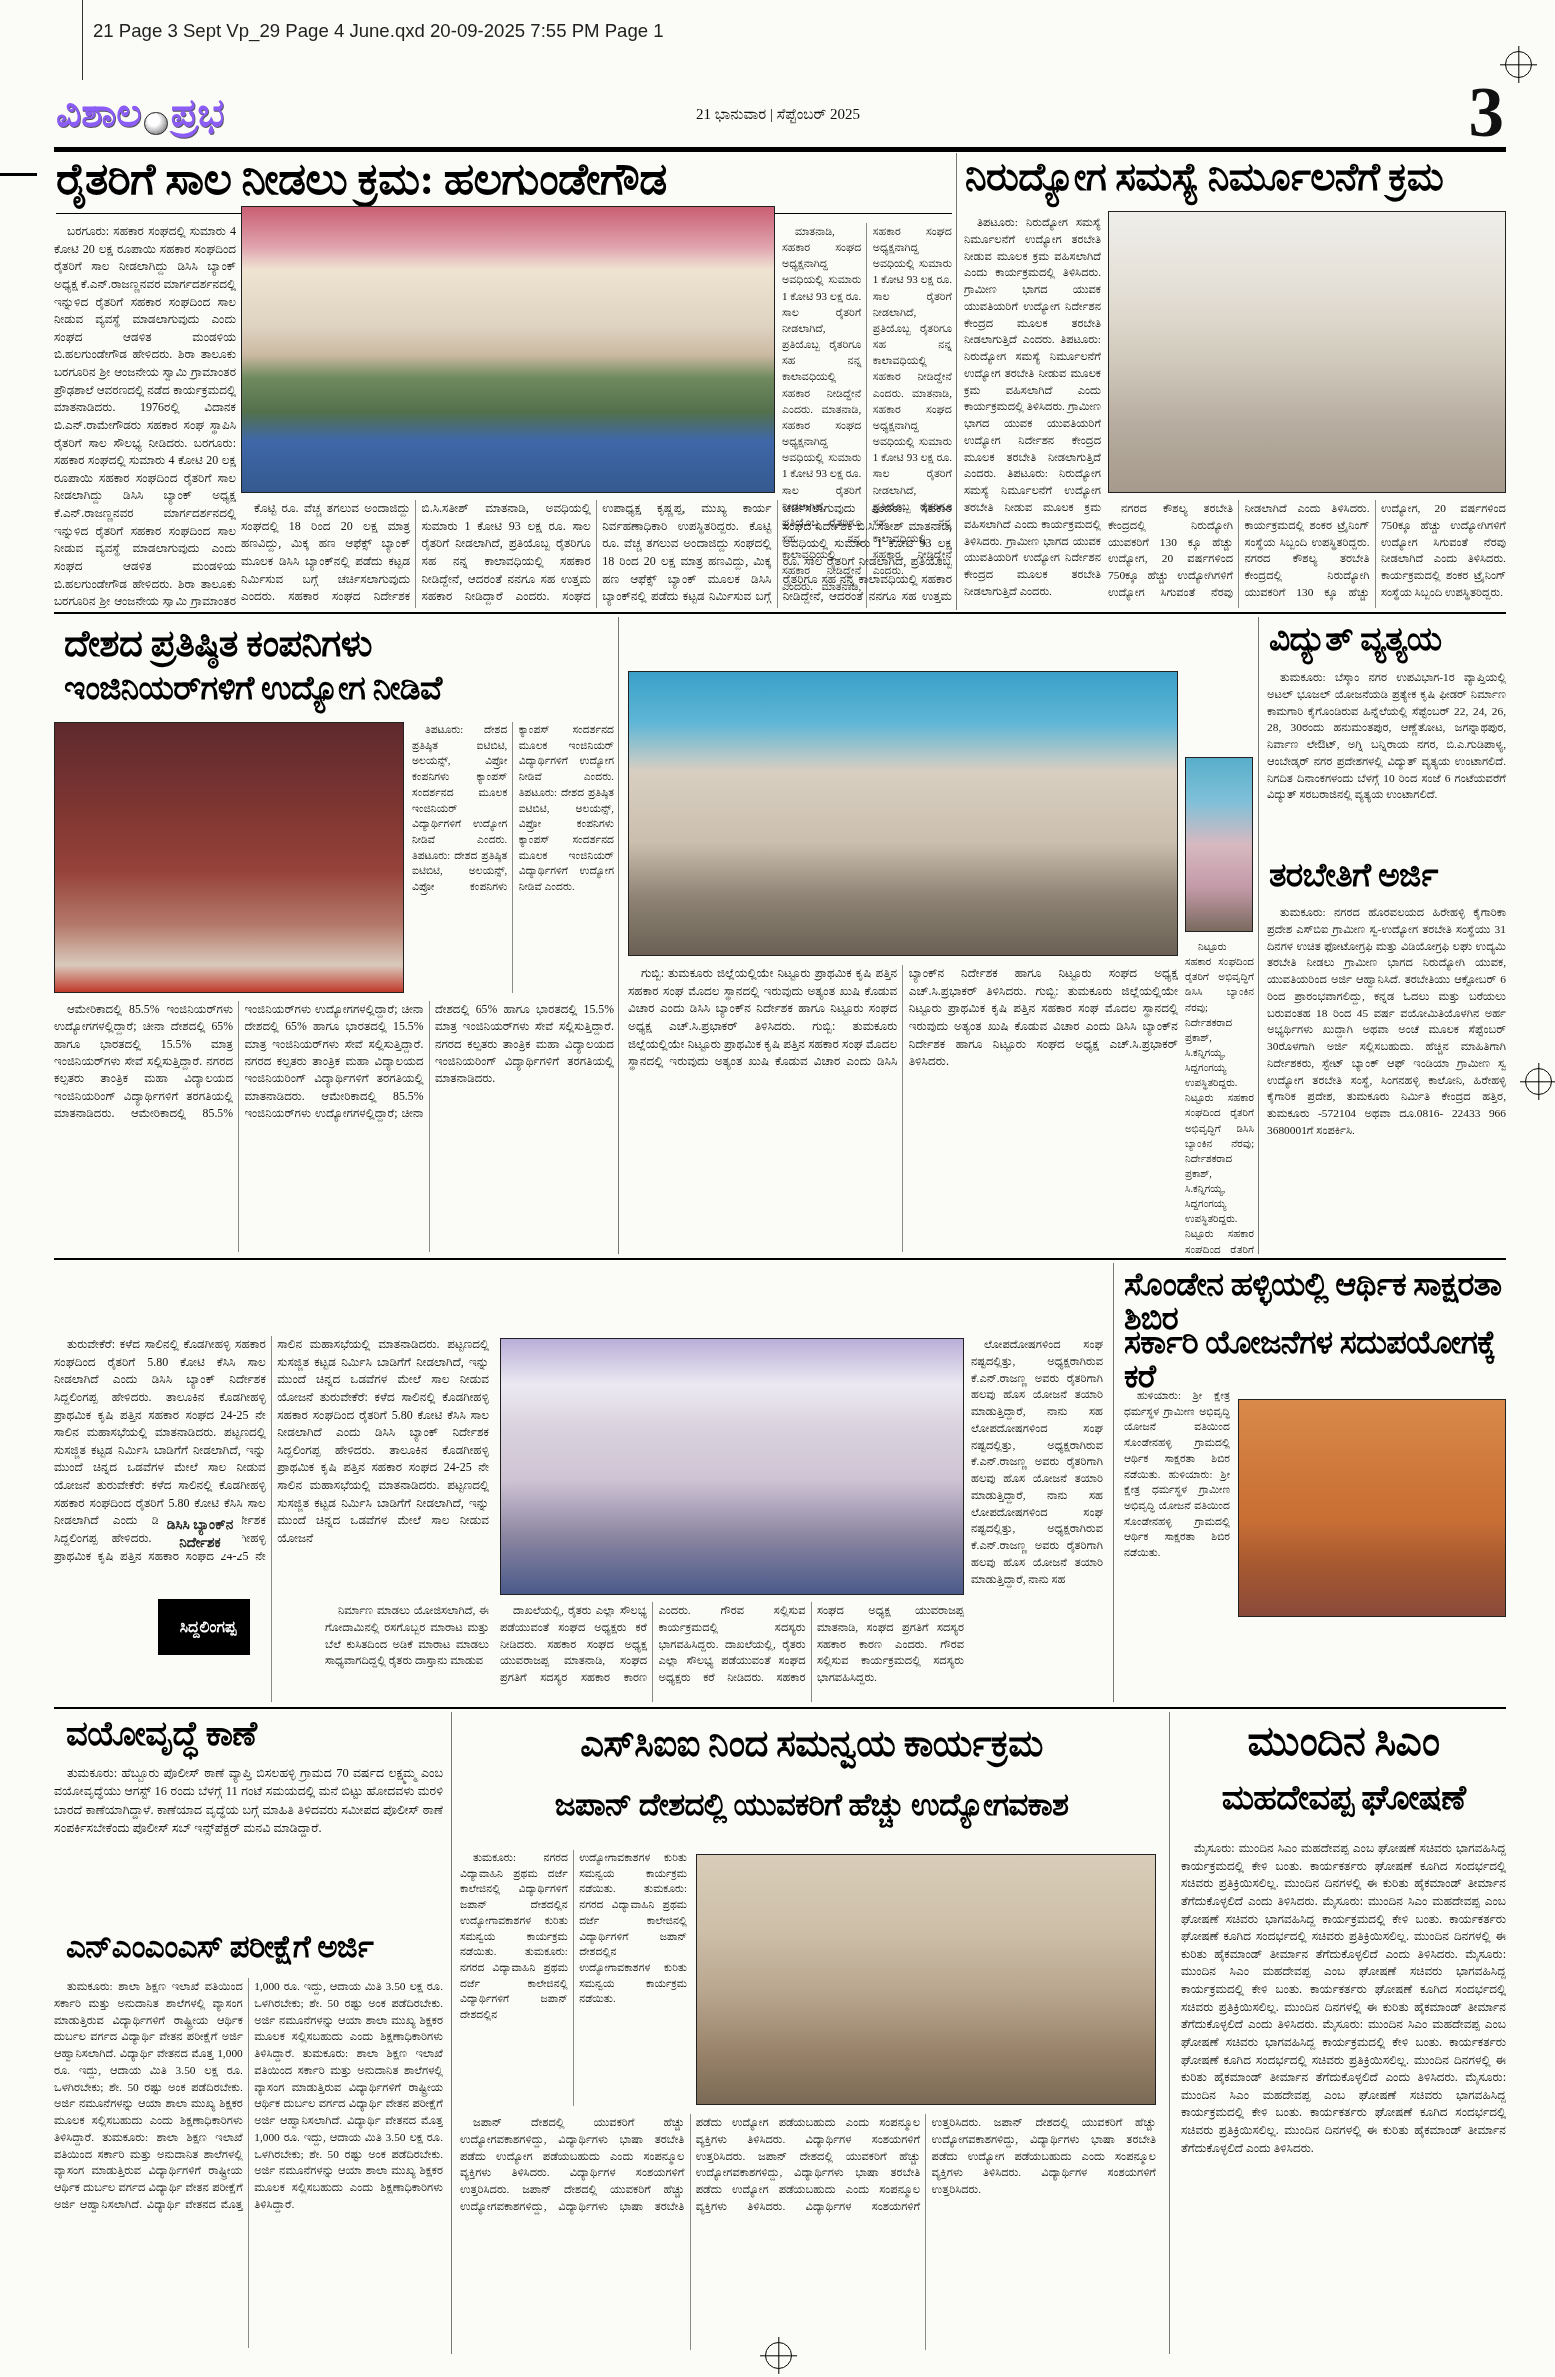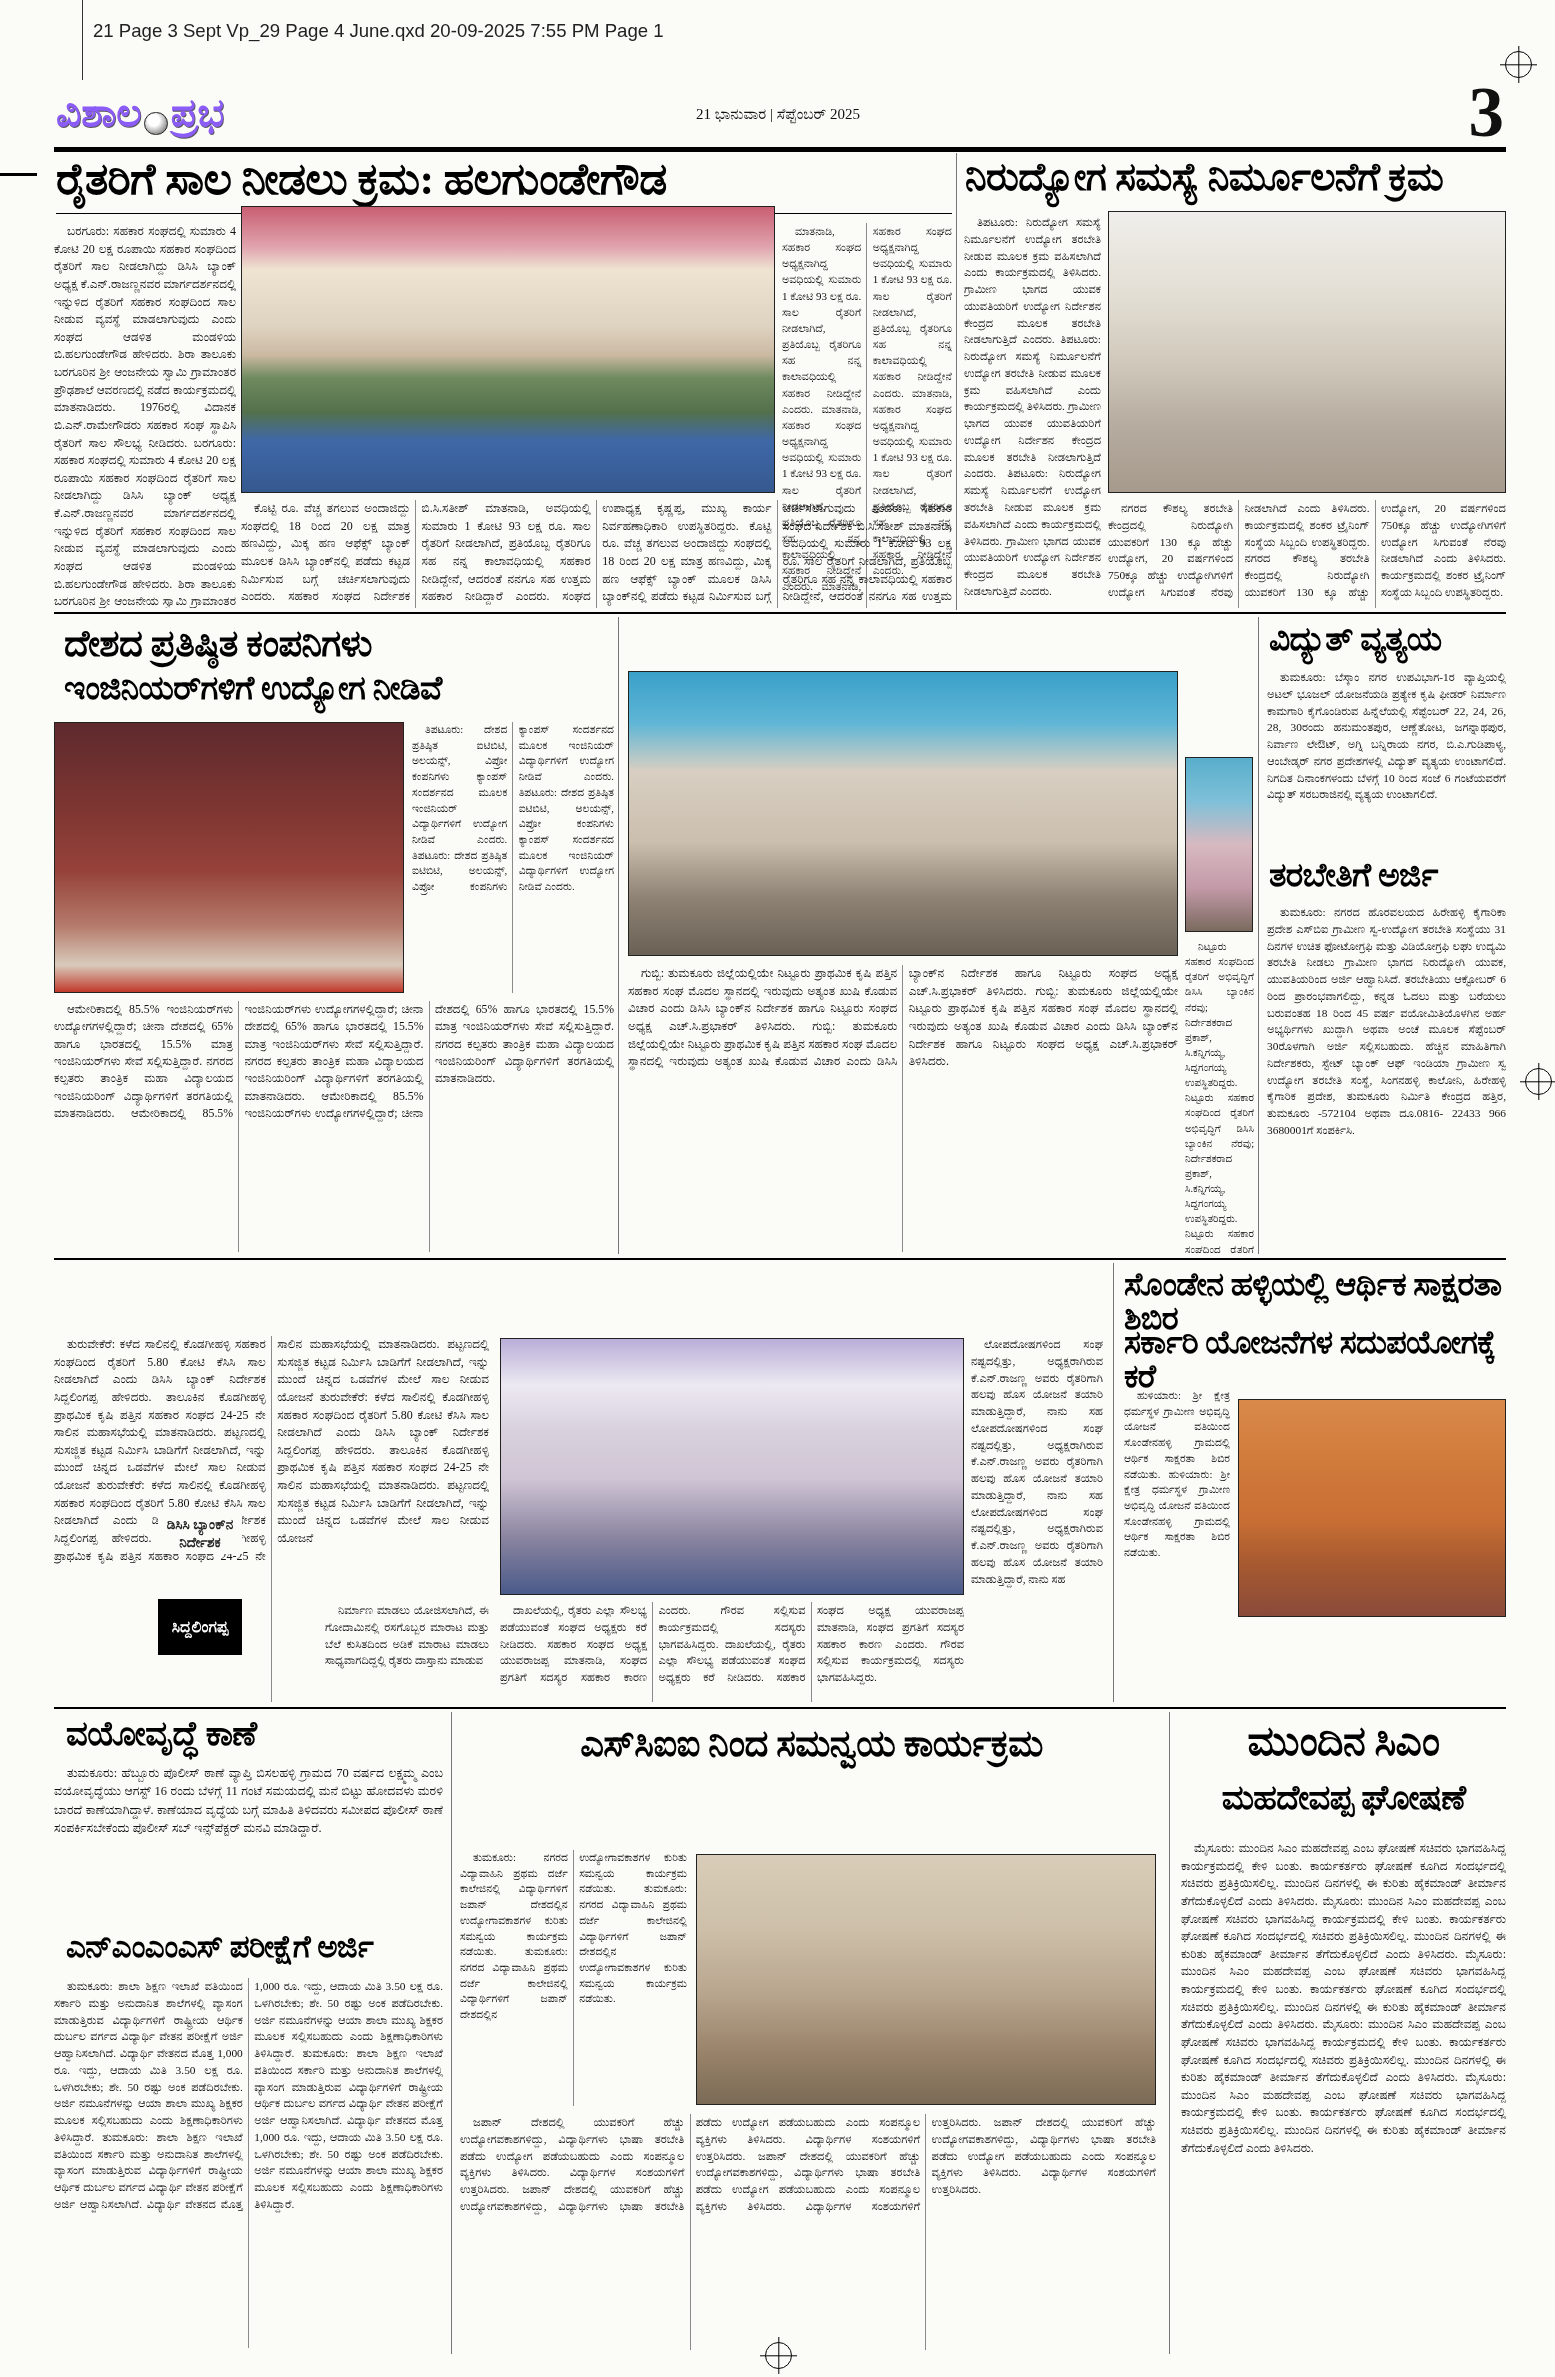--- a/index.html
+++ b/index.html
@@ -20,21 +20,21 @@
   .cols4{column-count:4;column-gap:11.4px;column-rule:0.7px solid #8a8a8a;}
   .photo{border:0.7px solid #222;box-sizing:border-box;}
   .regmark{width:27px;height:27px;border:1.4px solid #000;border-radius:50%;box-sizing:border-box;}
   .regmark:before{content:"";position:absolute;left:50%;top:-5.7px;bottom:-5.7px;width:1.4px;background:#000;transform:translateX(-50%);}
   .regmark:after{content:"";position:absolute;top:50%;left:-5.7px;right:-5.7px;height:1.4px;background:#000;transform:translateY(-50%);}
   .mast-logo{font-size:39px;font-weight:700;letter-spacing:0;color:#8b5cf6;
              text-shadow:0.7px 0.7px 0 #555;}
   .emblem{display:inline-block;width:21.4px;height:21.4px;border-radius:50%;
           background:radial-gradient(circle at 40% 35%,#fff 0 30%,#9a9a9a 70%,#555 100%);
           vertical-align:middle;margin:0 2.9px;border:1.4px solid #222;}
-  .pullbox{background:#000;color:#fff;font-weight:700;display:flex;align-items:center;justify-content:center;text-align:center;}
+  .pullbox{background:#000;color:#fff;font-weight:700;display:flex;align-items:center;justify-content:center;text-align:center;padding-left:8px;}
   .pulllabel{font-weight:700;font-size:13.6px;line-height:1.3;text-align:center;color:#222;}
 </style>
 </head>
 <body>
 
 <div id="page">
 
   <div class="abs vline" style="left:82px;top:0;height:80px"></div>
   <div class="abs slug" style="left:93px;top:20px">21 Page 3 Sept Vp_29 Page 4 June.qxd  20-09-2025  7:55 PM  Page 1</div>
   <div class="abs regmark" style="left:1505px;top:51px"></div>
@@ -113,20 +113,21 @@
   <div class="abs hrule" style="left:54px;top:1707px;width:1452px;height:2.1px"></div>
 
   <div class="abs headline" style="left:66px;top:1716px;width:378px;font-size:34px">ವಯೋವೃದ್ಧೆ ಕಾಣೆ</div>
   <div class="abs body" style="left:54px;top:1764px;width:389px;height:163px;font-size:12.5px">ತುಮಕೂರು: ಹೆಬ್ಬೂರು ಪೊಲೀಸ್ ಠಾಣೆ ವ್ಯಾಪ್ತಿ ಬಿಸಲಹಳ್ಳಿ ಗ್ರಾಮದ 70 ವರ್ಷದ ಲಕ್ಷ್ಮಮ್ಮ ಎಂಬ ವಯೋವೃದ್ಧೆಯು ಆಗಸ್ಟ್ 16 ರಂದು ಬೆಳಗ್ಗೆ 11 ಗಂಟೆ ಸಮಯದಲ್ಲಿ ಮನೆ ಬಿಟ್ಟು ಹೋದವಳು ಮರಳಿ ಬಾರದೆ ಕಾಣೆಯಾಗಿದ್ದಾಳೆ. ಕಾಣೆಯಾದ ವೃದ್ಧೆಯ ಬಗ್ಗೆ ಮಾಹಿತಿ ತಿಳಿದವರು ಸಮೀಪದ ಪೊಲೀಸ್ ಠಾಣೆ ಸಂಪರ್ಕಿಸಬೇಕೆಂದು ಪೊಲೀಸ್ ಸಬ್ ಇನ್ಸ್‌ಪೆಕ್ಟರ್ ಮನವಿ ಮಾಡಿದ್ದಾರೆ.</div>
   <div class="abs headline" style="left:66px;top:1931px;width:378px;font-size:31px">ಎನ್‌ಎಂಎಂಎಸ್ ಪರೀಕ್ಷೆಗೆ ಅರ್ಜಿ</div>
   <div class="abs body cols2" style="left:54px;top:1978px;width:389px;height:370px;font-size:11.4px">ತುಮಕೂರು: ಶಾಲಾ ಶಿಕ್ಷಣ ಇಲಾಖೆ ವತಿಯಿಂದ ಸರ್ಕಾರಿ ಮತ್ತು ಅನುದಾನಿತ ಶಾಲೆಗಳಲ್ಲಿ ವ್ಯಾಸಂಗ ಮಾಡುತ್ತಿರುವ ವಿದ್ಯಾರ್ಥಿಗಳಿಗೆ ರಾಷ್ಟ್ರೀಯ ಆರ್ಥಿಕ ದುರ್ಬಲ ವರ್ಗದ ವಿದ್ಯಾರ್ಥಿ ವೇತನ ಪರೀಕ್ಷೆಗೆ ಅರ್ಜಿ ಆಹ್ವಾನಿಸಲಾಗಿದೆ. ವಿದ್ಯಾರ್ಥಿ ವೇತನದ ಮೊತ್ತ 1,000 ರೂ. ಇದ್ದು, ಆದಾಯ ಮಿತಿ 3.50 ಲಕ್ಷ ರೂ. ಒಳಗಿರಬೇಕು; ಶೇ. 50 ರಷ್ಟು ಅಂಕ ಪಡೆದಿರಬೇಕು. ಅರ್ಜಿ ನಮೂನೆಗಳನ್ನು ಆಯಾ ಶಾಲಾ ಮುಖ್ಯ ಶಿಕ್ಷಕರ ಮೂಲಕ ಸಲ್ಲಿಸಬಹುದು ಎಂದು ಶಿಕ್ಷಣಾಧಿಕಾರಿಗಳು ತಿಳಿಸಿದ್ದಾರೆ. ತುಮಕೂರು: ಶಾಲಾ ಶಿಕ್ಷಣ ಇಲಾಖೆ ವತಿಯಿಂದ ಸರ್ಕಾರಿ ಮತ್ತು ಅನುದಾನಿತ ಶಾಲೆಗಳಲ್ಲಿ ವ್ಯಾಸಂಗ ಮಾಡುತ್ತಿರುವ ವಿದ್ಯಾರ್ಥಿಗಳಿಗೆ ರಾಷ್ಟ್ರೀಯ ಆರ್ಥಿಕ ದುರ್ಬಲ ವರ್ಗದ ವಿದ್ಯಾರ್ಥಿ ವೇತನ ಪರೀಕ್ಷೆಗೆ ಅರ್ಜಿ ಆಹ್ವಾನಿಸಲಾಗಿದೆ. ವಿದ್ಯಾರ್ಥಿ ವೇತನದ ಮೊತ್ತ 1,000 ರೂ. ಇದ್ದು, ಆದಾಯ ಮಿತಿ 3.50 ಲಕ್ಷ ರೂ. ಒಳಗಿರಬೇಕು; ಶೇ. 50 ರಷ್ಟು ಅಂಕ ಪಡೆದಿರಬೇಕು. ಅರ್ಜಿ ನಮೂನೆಗಳನ್ನು ಆಯಾ ಶಾಲಾ ಮುಖ್ಯ ಶಿಕ್ಷಕರ ಮೂಲಕ ಸಲ್ಲಿಸಬಹುದು ಎಂದು ಶಿಕ್ಷಣಾಧಿಕಾರಿಗಳು ತಿಳಿಸಿದ್ದಾರೆ. ತುಮಕೂರು: ಶಾಲಾ ಶಿಕ್ಷಣ ಇಲಾಖೆ ವತಿಯಿಂದ ಸರ್ಕಾರಿ ಮತ್ತು ಅನುದಾನಿತ ಶಾಲೆಗಳಲ್ಲಿ ವ್ಯಾಸಂಗ ಮಾಡುತ್ತಿರುವ ವಿದ್ಯಾರ್ಥಿಗಳಿಗೆ ರಾಷ್ಟ್ರೀಯ ಆರ್ಥಿಕ ದುರ್ಬಲ ವರ್ಗದ ವಿದ್ಯಾರ್ಥಿ ವೇತನ ಪರೀಕ್ಷೆಗೆ ಅರ್ಜಿ ಆಹ್ವಾನಿಸಲಾಗಿದೆ. ವಿದ್ಯಾರ್ಥಿ ವೇತನದ ಮೊತ್ತ 1,000 ರೂ. ಇದ್ದು, ಆದಾಯ ಮಿತಿ 3.50 ಲಕ್ಷ ರೂ. ಒಳಗಿರಬೇಕು; ಶೇ. 50 ರಷ್ಟು ಅಂಕ ಪಡೆದಿರಬೇಕು. ಅರ್ಜಿ ನಮೂನೆಗಳನ್ನು ಆಯಾ ಶಾಲಾ ಮುಖ್ಯ ಶಿಕ್ಷಕರ ಮೂಲಕ ಸಲ್ಲಿಸಬಹುದು ಎಂದು ಶಿಕ್ಷಣಾಧಿಕಾರಿಗಳು ತಿಳಿಸಿದ್ದಾರೆ.</div>
 
   <div class="abs colrule" style="left:451px;top:1712px;height:642px"></div>
 
   <div class="abs headline centered" style="left:460px;top:1724px;width:703px;font-size:37px">ಎಸ್‌ಸಿಐಐ ನಿಂದ ಸಮನ್ವಯ ಕಾರ್ಯಕ್ರಮ</div>
+  <div class="abs headline centered" style="left:460px;top:1789px;width:703px;font-size:31px">ಜಪಾನ್ ದೇಶದಲ್ಲಿ ಯುವಕರಿಗೆ ಹೆಚ್ಚು ಉದ್ಯೋಗವಕಾಶ</div>
   <div class="abs body cols2" style="left:460px;top:1850px;width:227px;height:256px;font-size:10.7px">ತುಮಕೂರು: ನಗರದ ವಿದ್ಯಾವಾಹಿನಿ ಪ್ರಥಮ ದರ್ಜೆ ಕಾಲೇಜಿನಲ್ಲಿ ವಿದ್ಯಾರ್ಥಿಗಳಿಗೆ ಜಪಾನ್ ದೇಶದಲ್ಲಿನ ಉದ್ಯೋಗಾವಕಾಶಗಳ ಕುರಿತು ಸಮನ್ವಯ ಕಾರ್ಯಕ್ರಮ ನಡೆಯಿತು. ತುಮಕೂರು: ನಗರದ ವಿದ್ಯಾವಾಹಿನಿ ಪ್ರಥಮ ದರ್ಜೆ ಕಾಲೇಜಿನಲ್ಲಿ ವಿದ್ಯಾರ್ಥಿಗಳಿಗೆ ಜಪಾನ್ ದೇಶದಲ್ಲಿನ ಉದ್ಯೋಗಾವಕಾಶಗಳ ಕುರಿತು ಸಮನ್ವಯ ಕಾರ್ಯಕ್ರಮ ನಡೆಯಿತು. ತುಮಕೂರು: ನಗರದ ವಿದ್ಯಾವಾಹಿನಿ ಪ್ರಥಮ ದರ್ಜೆ ಕಾಲೇಜಿನಲ್ಲಿ ವಿದ್ಯಾರ್ಥಿಗಳಿಗೆ ಜಪಾನ್ ದೇಶದಲ್ಲಿನ ಉದ್ಯೋಗಾವಕಾಶಗಳ ಕುರಿತು ಸಮನ್ವಯ ಕಾರ್ಯಕ್ರಮ ನಡೆಯಿತು.</div>
   <div class="abs photo" style="left:696px;top:1854px;width:460px;height:251px;background:
       linear-gradient(180deg,#d9cdb9 0%,#cdbfa8 30%,#b9a68f 55%,#988269 80%,#7a6a55 100%)"></div>
   <div class="abs body cols3" style="left:460px;top:2114px;width:696px;height:236px;font-size:11.4px">ಜಪಾನ್ ದೇಶದಲ್ಲಿ ಯುವಕರಿಗೆ ಹೆಚ್ಚು ಉದ್ಯೋಗವಕಾಶಗಳಿದ್ದು, ವಿದ್ಯಾರ್ಥಿಗಳು ಭಾಷಾ ತರಬೇತಿ ಪಡೆದು ಉದ್ಯೋಗ ಪಡೆಯಬಹುದು ಎಂದು ಸಂಪನ್ಮೂಲ ವ್ಯಕ್ತಿಗಳು ತಿಳಿಸಿದರು. ವಿದ್ಯಾರ್ಥಿಗಳ ಸಂಶಯಗಳಿಗೆ ಉತ್ತರಿಸಿದರು. ಜಪಾನ್ ದೇಶದಲ್ಲಿ ಯುವಕರಿಗೆ ಹೆಚ್ಚು ಉದ್ಯೋಗವಕಾಶಗಳಿದ್ದು, ವಿದ್ಯಾರ್ಥಿಗಳು ಭಾಷಾ ತರಬೇತಿ ಪಡೆದು ಉದ್ಯೋಗ ಪಡೆಯಬಹುದು ಎಂದು ಸಂಪನ್ಮೂಲ ವ್ಯಕ್ತಿಗಳು ತಿಳಿಸಿದರು. ವಿದ್ಯಾರ್ಥಿಗಳ ಸಂಶಯಗಳಿಗೆ ಉತ್ತರಿಸಿದರು. ಜಪಾನ್ ದೇಶದಲ್ಲಿ ಯುವಕರಿಗೆ ಹೆಚ್ಚು ಉದ್ಯೋಗವಕಾಶಗಳಿದ್ದು, ವಿದ್ಯಾರ್ಥಿಗಳು ಭಾಷಾ ತರಬೇತಿ ಪಡೆದು ಉದ್ಯೋಗ ಪಡೆಯಬಹುದು ಎಂದು ಸಂಪನ್ಮೂಲ ವ್ಯಕ್ತಿಗಳು ತಿಳಿಸಿದರು. ವಿದ್ಯಾರ್ಥಿಗಳ ಸಂಶಯಗಳಿಗೆ ಉತ್ತರಿಸಿದರು. ಜಪಾನ್ ದೇಶದಲ್ಲಿ ಯುವಕರಿಗೆ ಹೆಚ್ಚು ಉದ್ಯೋಗವಕಾಶಗಳಿದ್ದು, ವಿದ್ಯಾರ್ಥಿಗಳು ಭಾಷಾ ತರಬೇತಿ ಪಡೆದು ಉದ್ಯೋಗ ಪಡೆಯಬಹುದು ಎಂದು ಸಂಪನ್ಮೂಲ ವ್ಯಕ್ತಿಗಳು ತಿಳಿಸಿದರು. ವಿದ್ಯಾರ್ಥಿಗಳ ಸಂಶಯಗಳಿಗೆ ಉತ್ತರಿಸಿದರು.</div>
 
   <div class="abs colrule" style="left:1169px;top:1712px;height:642px"></div>
 
   <div class="abs headline centered" style="left:1181px;top:1720px;width:325px;font-size:41px">ಮುಂದಿನ ಸಿಎಂ</div>
   <div class="abs headline centered" style="left:1181px;top:1780px;width:325px;font-size:34px">ಮಹದೇವಪ್ಪ ಘೋಷಣೆ</div>
   <div class="abs body" style="left:1181px;top:1840px;width:325px;height:508px;font-size:12px">ಮೈಸೂರು: ಮುಂದಿನ ಸಿಎಂ ಮಹದೇವಪ್ಪ ಎಂಬ ಘೋಷಣೆ ಸಚಿವರು ಭಾಗವಹಿಸಿದ್ದ ಕಾರ್ಯಕ್ರಮದಲ್ಲಿ ಕೇಳಿ ಬಂತು. ಕಾರ್ಯಕರ್ತರು ಘೋಷಣೆ ಕೂಗಿದ ಸಂದರ್ಭದಲ್ಲಿ ಸಚಿವರು ಪ್ರತಿಕ್ರಿಯಿಸಲಿಲ್ಲ. ಮುಂದಿನ ದಿನಗಳಲ್ಲಿ ಈ ಕುರಿತು ಹೈಕಮಾಂಡ್ ತೀರ್ಮಾನ ತೆಗೆದುಕೊಳ್ಳಲಿದೆ ಎಂದು ತಿಳಿಸಿದರು. ಮೈಸೂರು: ಮುಂದಿನ ಸಿಎಂ ಮಹದೇವಪ್ಪ ಎಂಬ ಘೋಷಣೆ ಸಚಿವರು ಭಾಗವಹಿಸಿದ್ದ ಕಾರ್ಯಕ್ರಮದಲ್ಲಿ ಕೇಳಿ ಬಂತು. ಕಾರ್ಯಕರ್ತರು ಘೋಷಣೆ ಕೂಗಿದ ಸಂದರ್ಭದಲ್ಲಿ ಸಚಿವರು ಪ್ರತಿಕ್ರಿಯಿಸಲಿಲ್ಲ. ಮುಂದಿನ ದಿನಗಳಲ್ಲಿ ಈ ಕುರಿತು ಹೈಕಮಾಂಡ್ ತೀರ್ಮಾನ ತೆಗೆದುಕೊಳ್ಳಲಿದೆ ಎಂದು ತಿಳಿಸಿದರು. ಮೈಸೂರು: ಮುಂದಿನ ಸಿಎಂ ಮಹದೇವಪ್ಪ ಎಂಬ ಘೋಷಣೆ ಸಚಿವರು ಭಾಗವಹಿಸಿದ್ದ ಕಾರ್ಯಕ್ರಮದಲ್ಲಿ ಕೇಳಿ ಬಂತು. ಕಾರ್ಯಕರ್ತರು ಘೋಷಣೆ ಕೂಗಿದ ಸಂದರ್ಭದಲ್ಲಿ ಸಚಿವರು ಪ್ರತಿಕ್ರಿಯಿಸಲಿಲ್ಲ. ಮುಂದಿನ ದಿನಗಳಲ್ಲಿ ಈ ಕುರಿತು ಹೈಕಮಾಂಡ್ ತೀರ್ಮಾನ ತೆಗೆದುಕೊಳ್ಳಲಿದೆ ಎಂದು ತಿಳಿಸಿದರು. ಮೈಸೂರು: ಮುಂದಿನ ಸಿಎಂ ಮಹದೇವಪ್ಪ ಎಂಬ ಘೋಷಣೆ ಸಚಿವರು ಭಾಗವಹಿಸಿದ್ದ ಕಾರ್ಯಕ್ರಮದಲ್ಲಿ ಕೇಳಿ ಬಂತು. ಕಾರ್ಯಕರ್ತರು ಘೋಷಣೆ ಕೂಗಿದ ಸಂದರ್ಭದಲ್ಲಿ ಸಚಿವರು ಪ್ರತಿಕ್ರಿಯಿಸಲಿಲ್ಲ. ಮುಂದಿನ ದಿನಗಳಲ್ಲಿ ಈ ಕುರಿತು ಹೈಕಮಾಂಡ್ ತೀರ್ಮಾನ ತೆಗೆದುಕೊಳ್ಳಲಿದೆ ಎಂದು ತಿಳಿಸಿದರು. ಮೈಸೂರು: ಮುಂದಿನ ಸಿಎಂ ಮಹದೇವಪ್ಪ ಎಂಬ ಘೋಷಣೆ ಸಚಿವರು ಭಾಗವಹಿಸಿದ್ದ ಕಾರ್ಯಕ್ರಮದಲ್ಲಿ ಕೇಳಿ ಬಂತು. ಕಾರ್ಯಕರ್ತರು ಘೋಷಣೆ ಕೂಗಿದ ಸಂದರ್ಭದಲ್ಲಿ ಸಚಿವರು ಪ್ರತಿಕ್ರಿಯಿಸಲಿಲ್ಲ. ಮುಂದಿನ ದಿನಗಳಲ್ಲಿ ಈ ಕುರಿತು ಹೈಕಮಾಂಡ್ ತೀರ್ಮಾನ ತೆಗೆದುಕೊಳ್ಳಲಿದೆ ಎಂದು ತಿಳಿಸಿದರು.</div>

